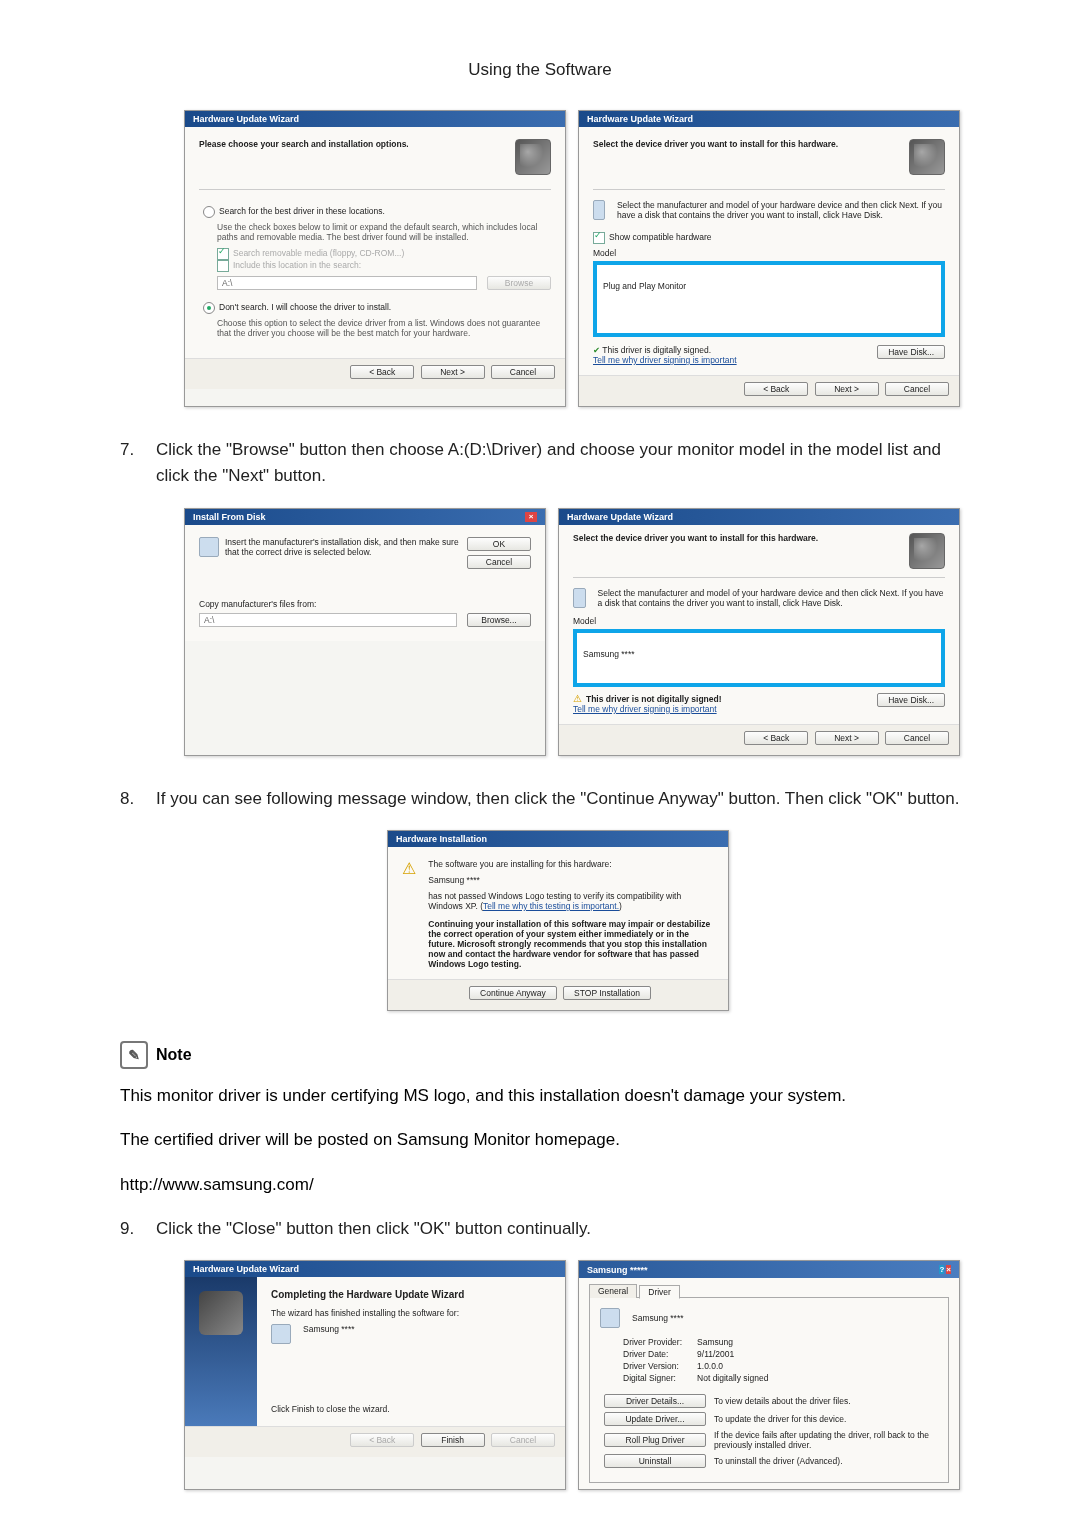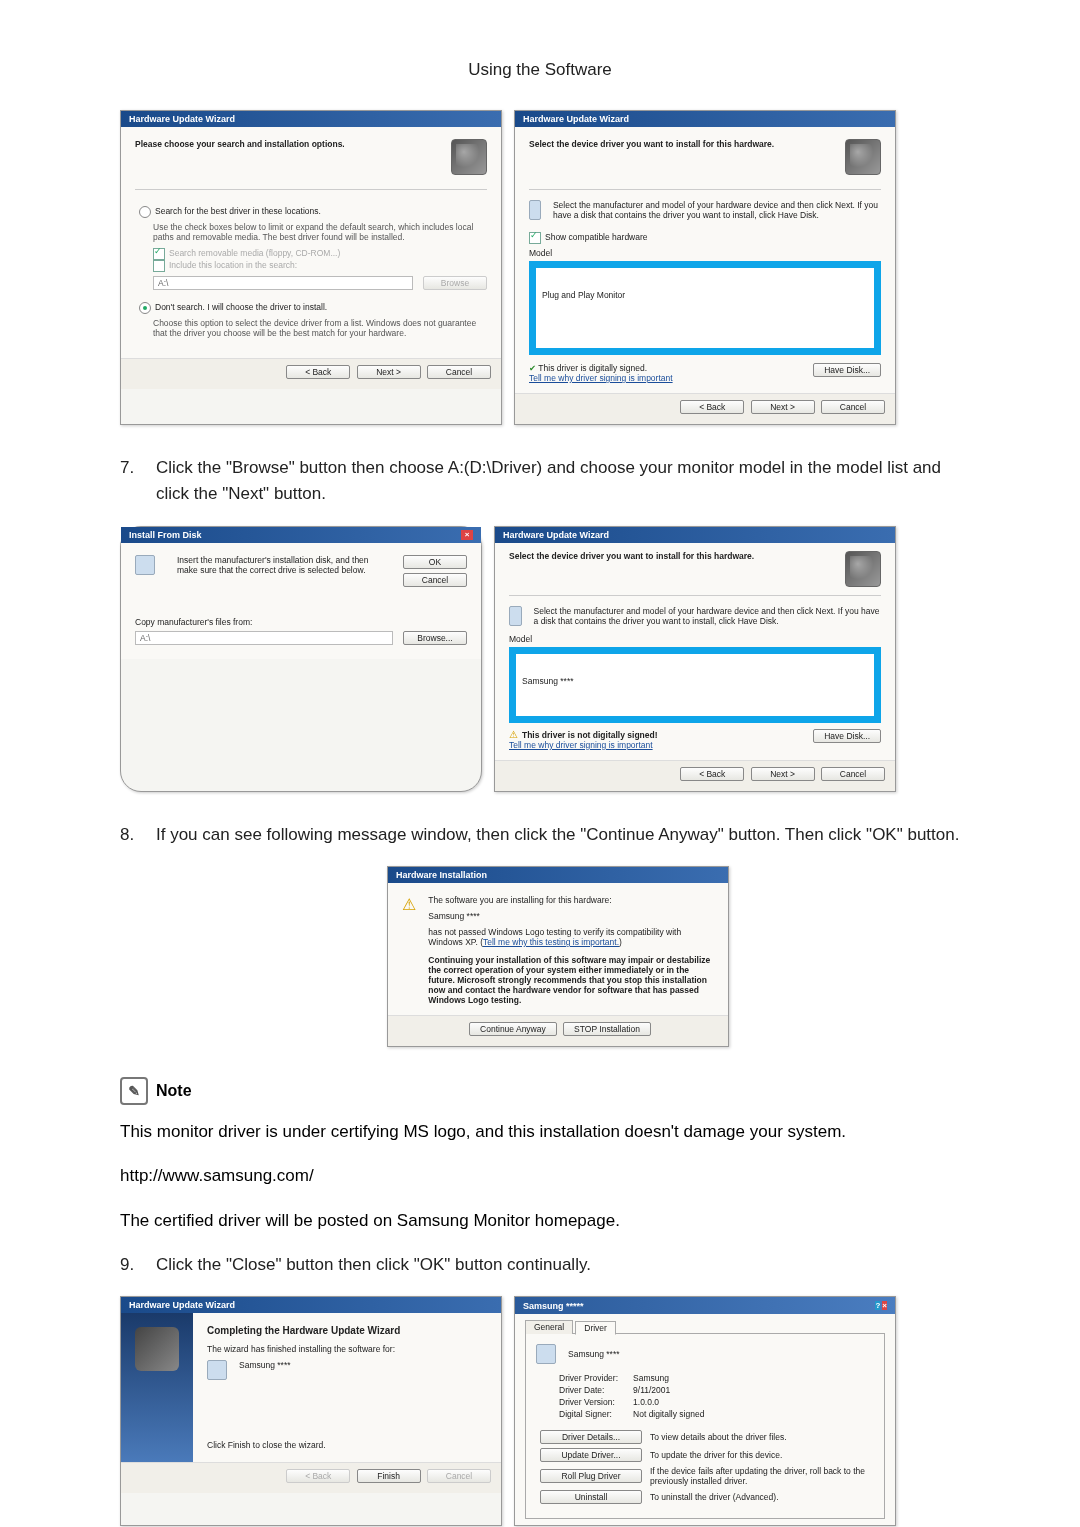--- a/index.html
+++ b/index.html
@@ -16,21 +16,21 @@
   }
   .header-title {
     text-align: center;
     font-size: 17px;
     color: #222;
     margin-bottom: 30px;
   }
   .figure-row {
     display: flex;
     gap: 12px;
-    justify-content: flex-start;
+    justify-content: flex-end;
     margin: 10px 0 30px 0;
   }
   .dlg {
     background: #f5f5f2;
     border: 1px solid #999;
     font-size: 8.5px;
     color: #222;
     box-shadow: 1px 1px 3px rgba(0,0,0,0.2);
   }
   .dlg-title {
@@ -82,21 +82,21 @@
   }
   .divider { border-top:1px solid #ccc; margin:8px 0 10px 0; }
   .dlg .opt { margin: 16px 0 4px 4px; }
   .dlg .sub { margin-left: 18px; color:#555; }
   .dlg .disabled { color:#aaa; }
   .dlg .check { display:inline-block; width:10px; height:10px; border:1px solid #7a9; background:#fff; vertical-align:middle; margin-right:4px;}
   .dlg .check.on::after{ content:"✓"; color:#2a6; font-size:9px; position:relative; top:-3px; left:0;}
   .dlg .radio { display:inline-block; width:10px; height:10px; border:1px solid #888; border-radius:50%; vertical-align:middle; margin-right:4px; background:#fff;}
   .dlg .radio.on::after{ content:""; display:block; width:4px;height:4px;background:#2a6;border-radius:50%;margin:3px;}
   .dlg .inputline { border:1px solid #bbb; background:#fff; padding:1px 4px; color:#666; margin:4px 0; }
-  .dlg .listbox { border:7px solid #0ea5e9; background:#fff; padding:22px 6px; margin:3px 0; min-height:18px;}
+  .dlg .listbox { border:4px solid #0ea5e9; background:#fff; padding:16px 6px; margin:3px 0; min-height:18px;}
   .dlg .listbox.tall { min-height:36px; }
   .btnrow { text-align:right; padding:6px 10px 10px 10px; border-top:1px solid #ddd; background:#f1efe9;}
   .btnrow.center { text-align:center; }
   .btn {
     display:inline-block;
     border:1px solid #888;
     background:linear-gradient(#fdfdfd,#e7e7e2);
     padding:1px 10px;
     font-size:8.5px;
     border-radius:2px;
@@ -131,21 +131,21 @@
     display:flex;align-items:center;justify-content:center;
     font-size:14px;color:#555;font-weight:bold;
   }
   .note-text { font-size:16px; font-weight:bold; }
   .body-p { font-size:17px; line-height:1.55; margin:0 0 18px 0; }
   .url { font-size:17px; }
   .page-num { text-align:center; font-size:15px; margin-top:40px; color:#222;}
 
   
   .w-380 { width:380px; }
-  .w-360 { width:360px;border-radius:21px; }
+  .w-360 { width:360px; }
   .w-340 { width:340px; }
   .w-400 { width:400px; }
 </style>
 </head>
 <body>
 
 <div class="page">
 
   <div class="header-title">Using the Software</div>
 
@@ -218,21 +218,21 @@
   </div>
 
   <div class="figure-row">
 
     <div class="dlg w-360">
       <div class="dlg-title">
         <span>Install From Disk</span>
         <span class="close">×</span>
       </div>
       <div class="dlg-body">
-        <div style="display:flex;gap:16px;align-items:flex-start;">
+        <div style="display:flex;gap:0;align-items:flex-start;">
           <span class="disk-icon"></span>
           <span style="flex:1">Insert the manufacturer's installation disk, and then make sure that the correct drive is selected below.</span>
           <div style="display:flex;flex-direction:column;gap:4px;">
             <span class="btn">OK</span>
             <span class="btn">Cancel</span>
           </div>
         </div>
         <div style="margin-top:30px;">Copy manufacturer's files from:</div>
         <div style="display:flex;gap:6px;align-items:center;">
           <div class="inputline" style="flex:1;background:#fff;">A:\</div>
@@ -299,22 +299,22 @@
         <span class="btn">STOP Installation</span>
       </div>
     </div>
   </div>
 
   <div class="note-row">
     <div class="note-icon">✎</div>
     <div class="note-text">Note</div>
   </div>
   <p class="body-p">This monitor driver is under certifying MS logo, and this installation doesn't damage your system.</p>
+  <p class="body-p">The certified driver will be posted on Samsung Monitor homepage.</p>
   <p class="body-p url">http://www.samsung.com/</p>
-  <p class="body-p">The certified driver will be posted on Samsung Monitor homepage.</p>
 
   <div class="step">
     <div class="step-num">9.</div>
     <div class="step-text">Click the "Close" button then click "OK" button continually.</div>
   </div>
 
   <div class="figure-row">
 
     <div class="dlg w-380">
       <div class="dlg-title">

